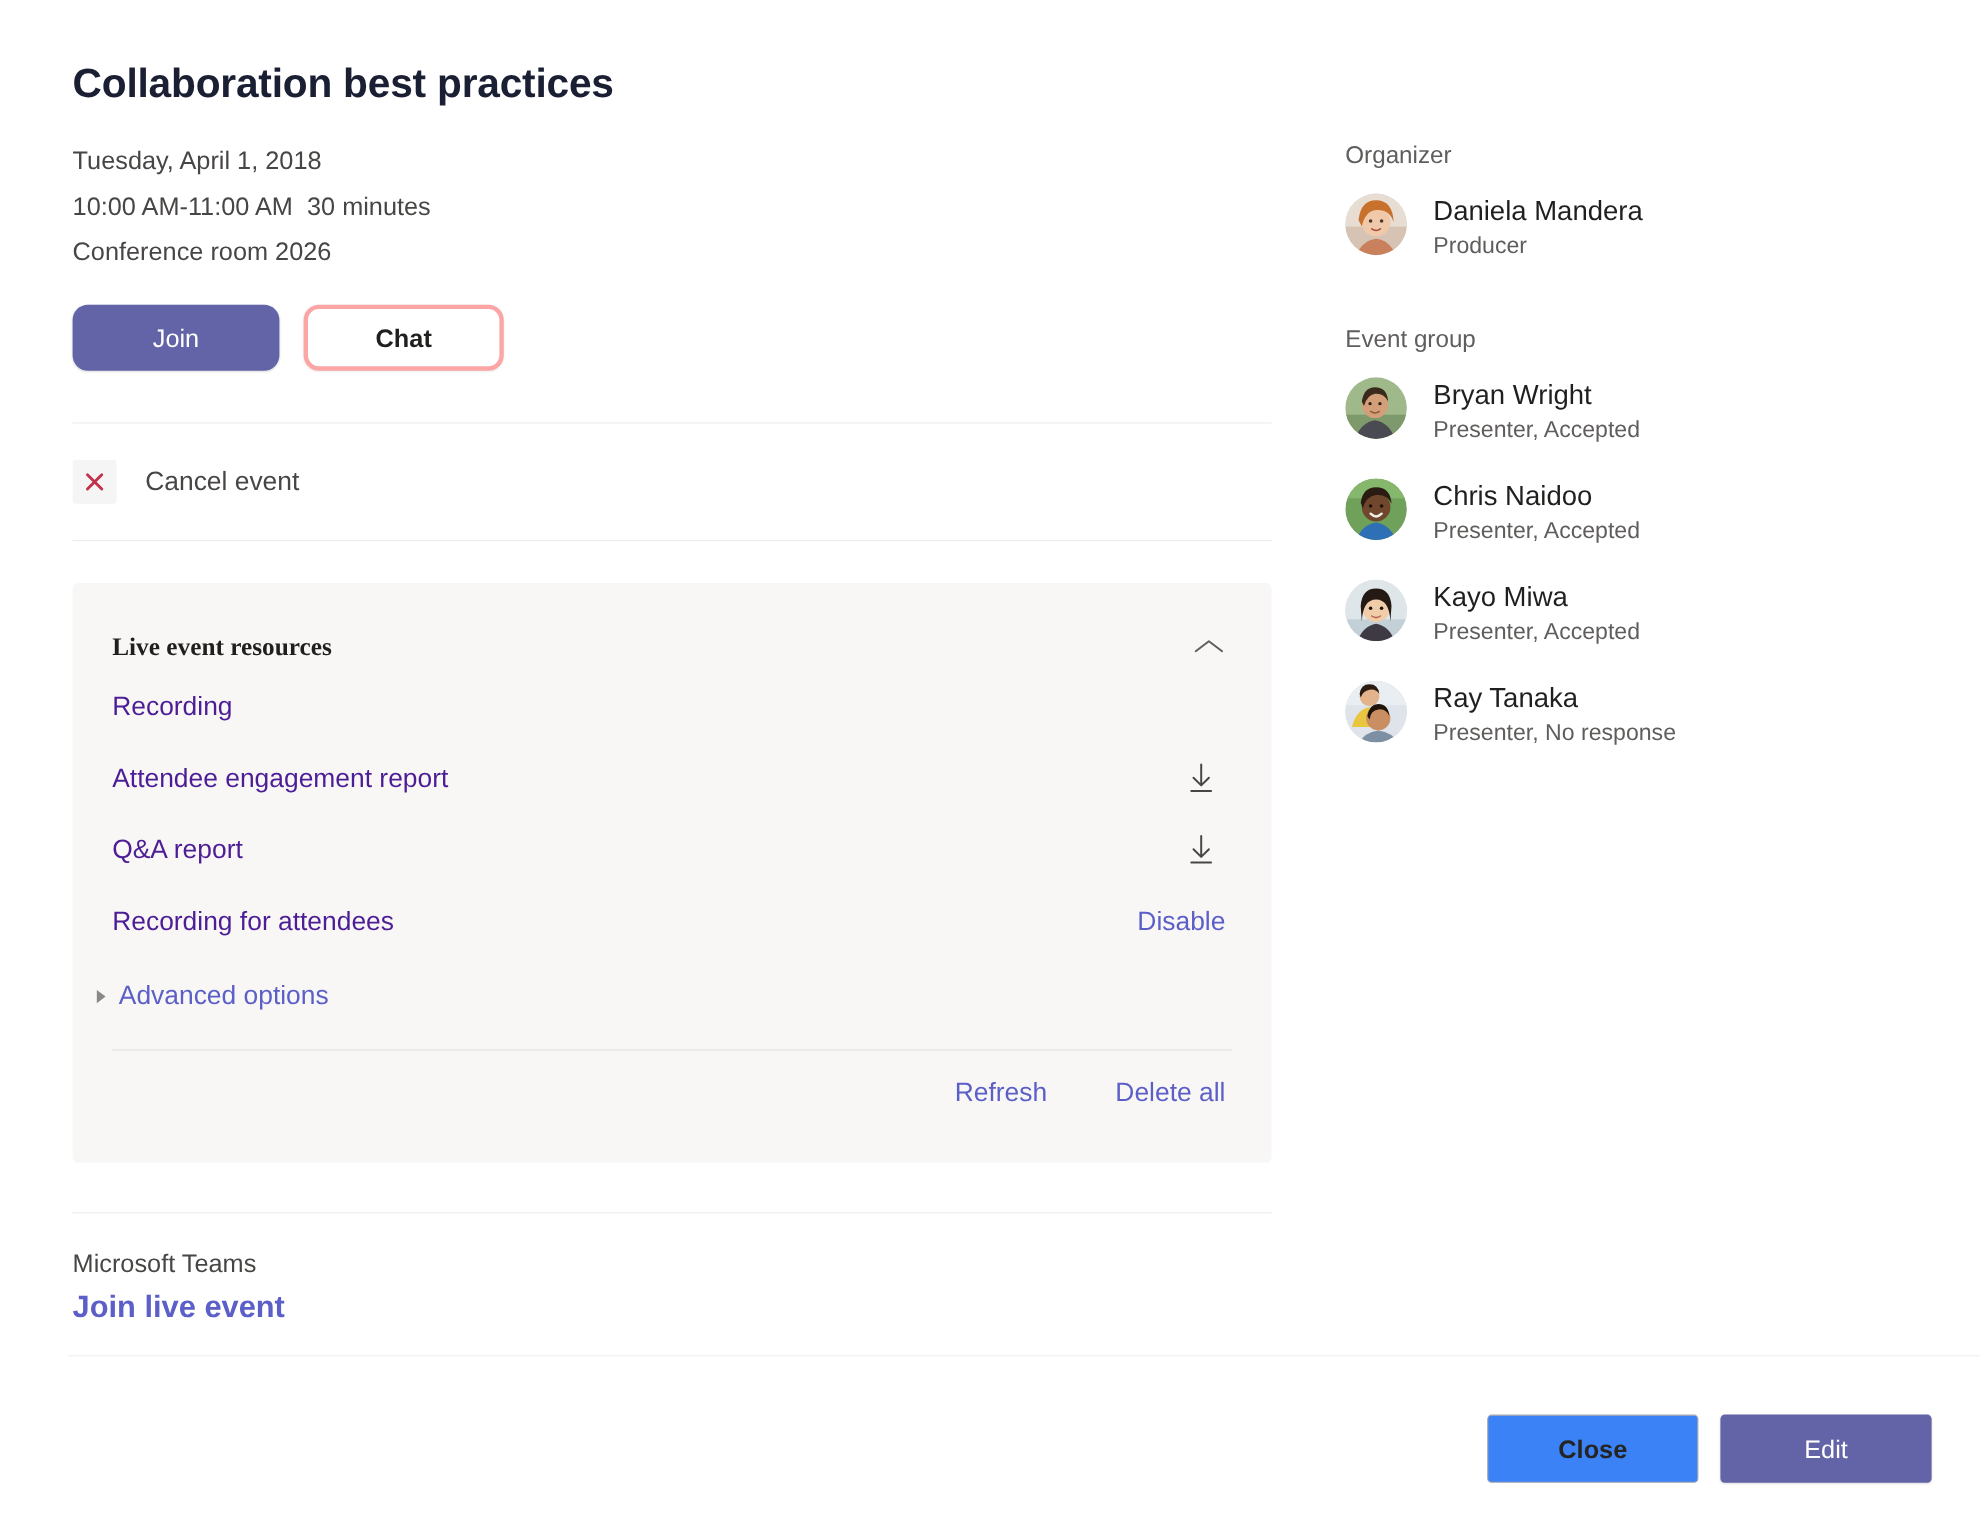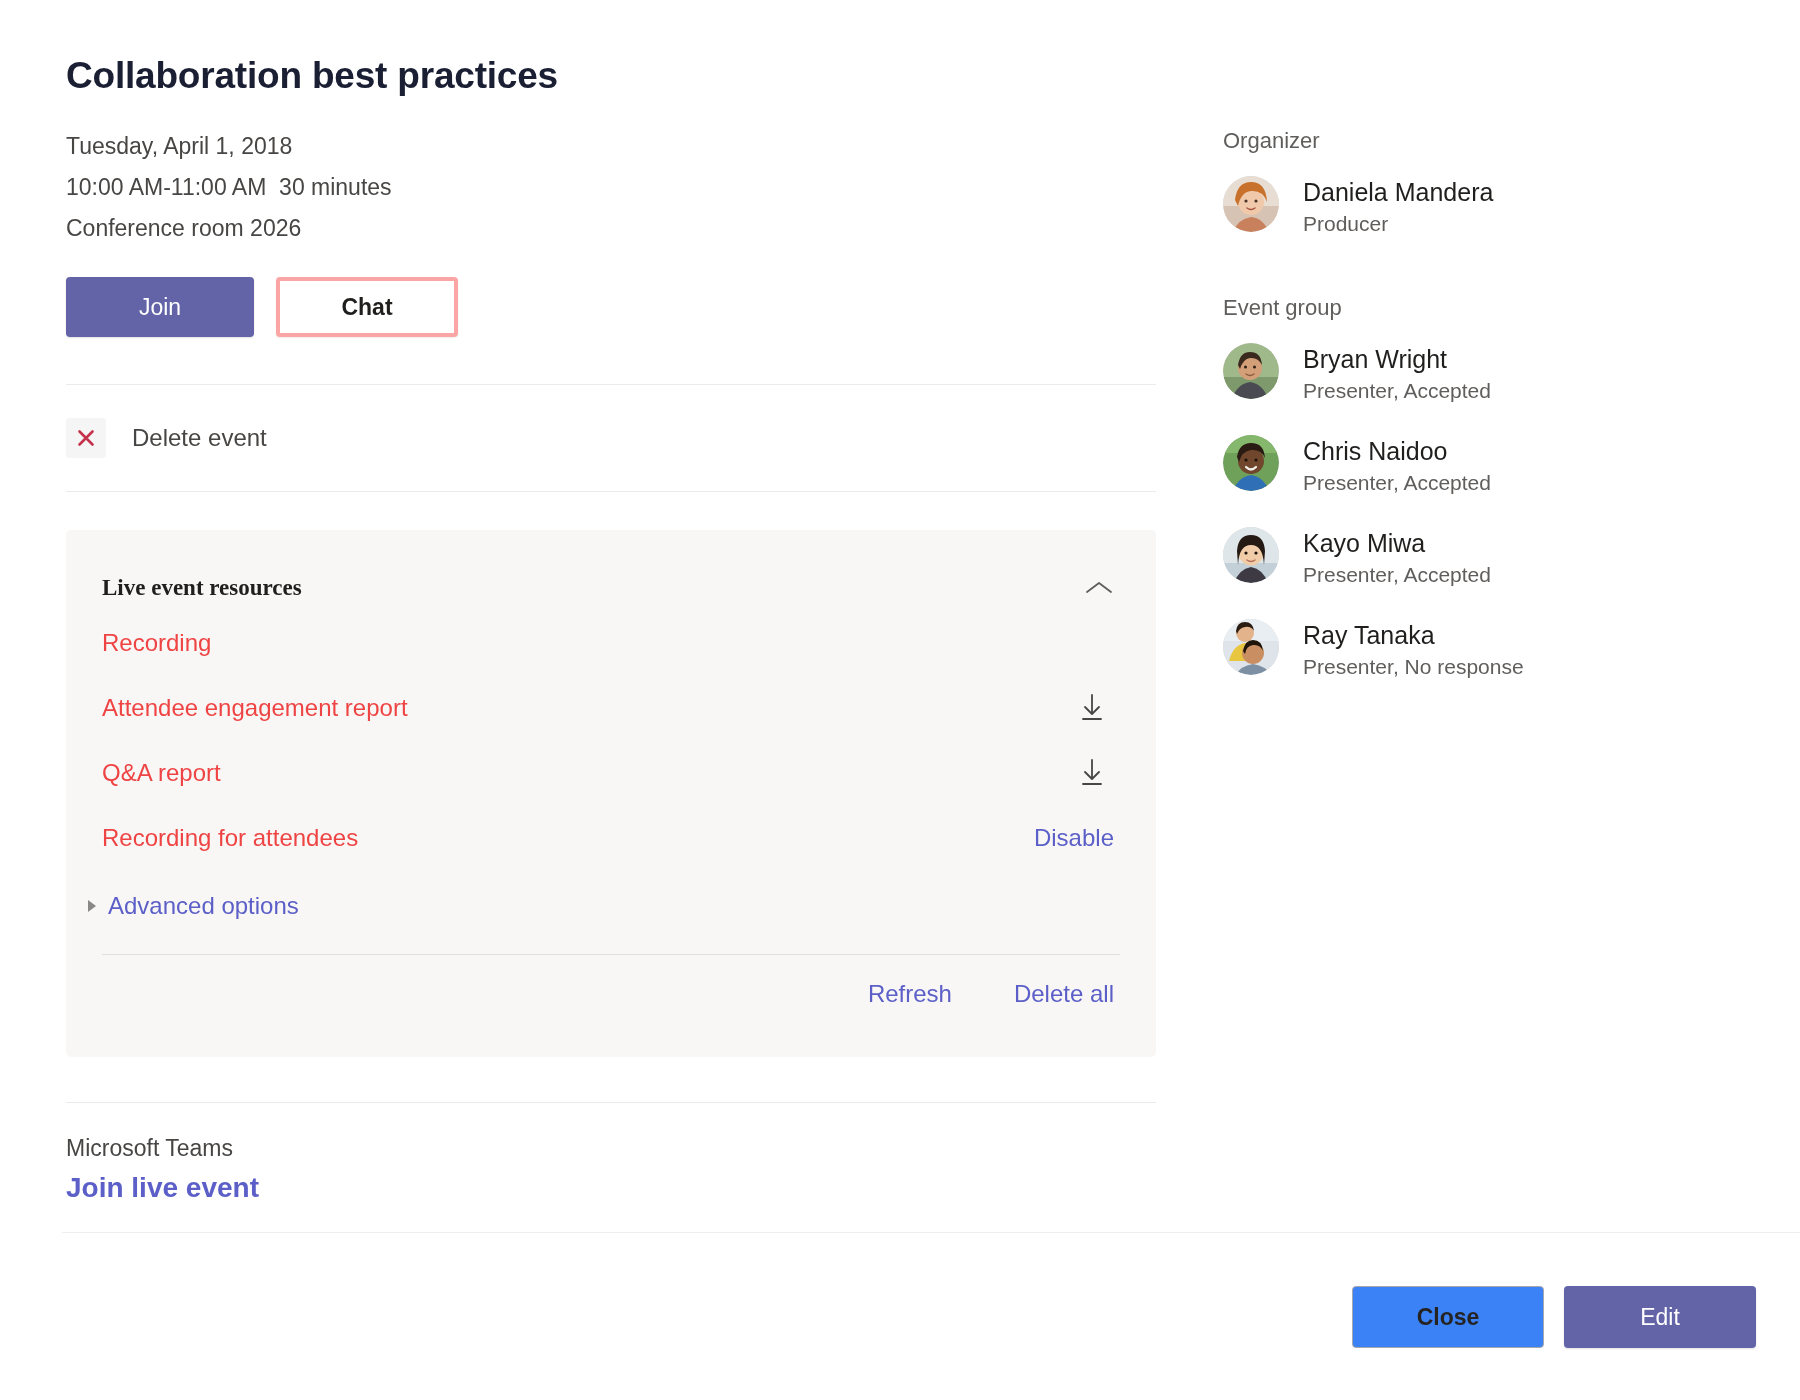--- a/index.html
+++ b/index.html
@@ -48,21 +48,21 @@
   .meta-line { white-space: pre; }
 
   .btn-row {
     margin-top: 28px;
     display: flex;
     gap: 22px;
   }
   .btn {
     font-family: "Liberation Sans", sans-serif;
     font-size: 23px;
-    border-radius: 4px;
+    border-radius: 14px;
     cursor: pointer;
     display: inline-flex;
     align-items: center;
     justify-content: center;
     box-sizing: border-box;
   }
   .btn-join {
     width: 188px;
     height: 60px;
     background: #6264a7;
@@ -143,21 +143,21 @@
     border: none;
   }
   .res-row {
     display: flex;
     align-items: center;
     justify-content: space-between;
     height: 65px;
   }
   .res-row-label {
     font-size: 24px;
-    color: #ef4444;
+    color: #4c1d95;
   }
   .dl-btn {
     width: 44px;
     height: 44px;
     display: flex;
     align-items: center;
     justify-content: center;
     cursor: pointer;
     background: none;
     border: none;
@@ -320,21 +320,21 @@
     </div>
 
     <div class="divider d1"></div>
 
     <div class="cancel-row">
       <span class="cancel-icon-box">
         <svg width="24" height="24" viewBox="0 0 24 24" aria-hidden="true">
           <path d="M5.5 5.5 L18.5 18.5 M18.5 5.5 L5.5 18.5" stroke="#c4314b" stroke-width="2.6" stroke-linecap="round" fill="none"></path>
         </svg>
       </span>
-      <span class="cancel-label">Delete event</span>
+      <span class="cancel-label">Cancel event</span>
     </div>
 
     <div class="divider d2"></div>
 
     <div class="resources-card">
 
       <div class="res-header">
         <span class="res-title">Live event resources</span>
         <button class="chevron-btn" aria-label="collapse">
           <svg width="30" height="18" viewBox="0 0 30 18" aria-hidden="true">

